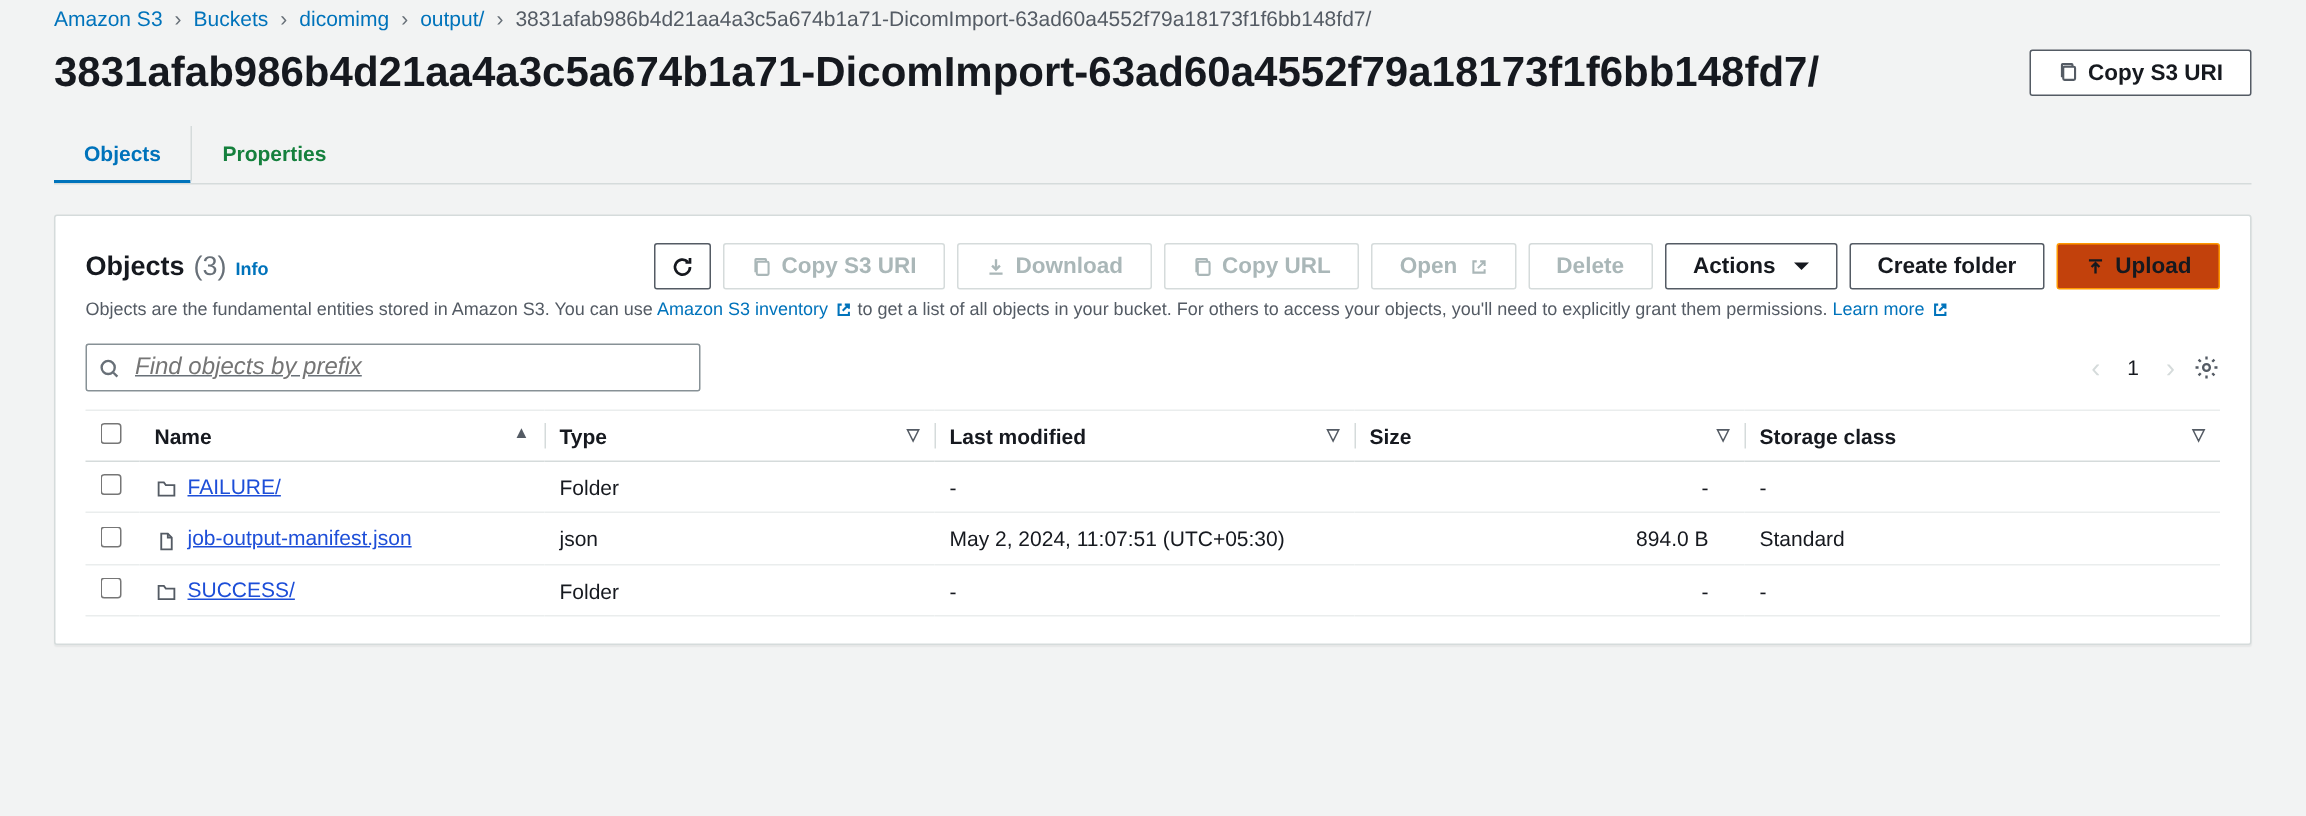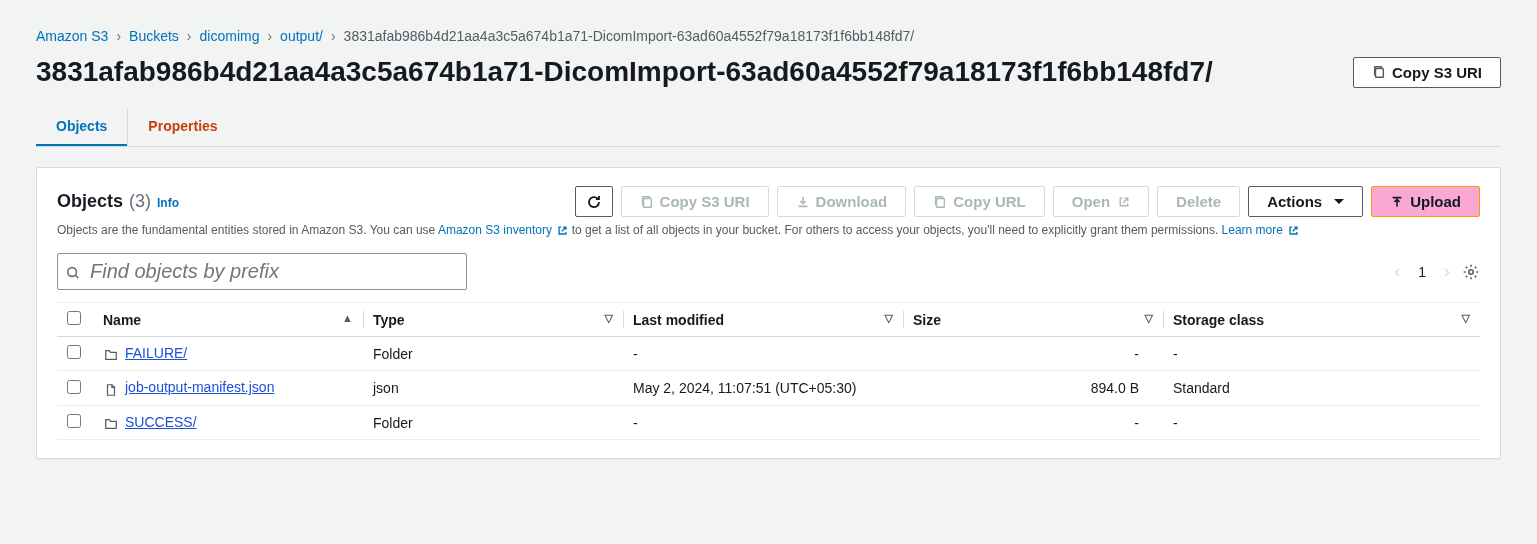--- a/index.html
+++ b/index.html
@@ -1,42 +1,42 @@
 <!DOCTYPE html>
 <html><head>
   <meta charset="utf-8">
   <style>
     * { box-sizing: border-box; margin: 0; padding: 0; }
     body { font-family: "Amazon Ember", "Helvetica Neue", Arial, sans-serif; background: #f2f3f3; color: #16191f; font-size: 14px; }
-    .page { padding: 28px 36px; }
+    .page { padding: 4px 36px; }
     .breadcrumb { display: flex; align-items: center; gap: 8px; font-size: 14px; flex-wrap: wrap; margin-bottom: 12px; }
     .breadcrumb a { color: #0073bb; text-decoration: none; }
     .breadcrumb .chev { color: #687078; }
     .breadcrumb .current { color: #545b64; font-weight: 400; }
     .header-row { display: flex; justify-content: space-between; align-items: center; margin-bottom: 20px; }
     .page-title { font-size: 28px; font-weight: 700; color: #16191f; word-break: break-all; flex: 1; margin-right: 16px; }
     .btn { display: inline-flex; align-items: center; justify-content: center; gap: 6px; padding: 6px 18px; border: 1px solid #545b64; background: #fff; color: #16191f; border-radius: 2px; font-weight: 700; font-size: 15px; cursor: pointer; white-space: nowrap; }
     .btn.disabled { color: #aab7b8; border-color: #d5dbdb; cursor: default; }
-    .btn.primary { background: #f9a8d4; border-color: #ff9900; color: #16191f; }
+    .btn.primary { background: #c2410c; border-color: #ff9900; color: #16191f; }
     .btn.icon-only { padding: 6px 10px; }
     .tabs { display: flex; border-bottom: 1px solid #d5dbdb; margin-bottom: 20px; }
-    .tab { padding: 10px 20px; font-weight: 700; color: #c2410c; cursor: pointer; border-bottom: 2px solid transparent; }
+    .tab { padding: 10px 20px; font-weight: 700; color: #15803d; cursor: pointer; border-bottom: 2px solid transparent; }
     .tab.active { color: #0073bb; border-bottom-color: #0073bb; }
     .tab.sep { border-left: 1px solid #d5dbdb; }
     .panel { background: #fff; border: 1px solid #d5dbdb; border-radius: 2px; padding: 18px 20px; box-shadow: 0 1px 1px rgba(0,0,0,0.05); }
     .panel-head { display: flex; justify-content: space-between; align-items: center; flex-wrap: wrap; gap: 8px; margin-bottom: 6px; }
     .panel-title { font-size: 18px; font-weight: 700; display: inline-flex; align-items: baseline; gap: 6px; }
     .panel-title .count { color: #687078; font-weight: 400; }
     .panel-title .info { color: #0073bb; font-size: 12px; font-weight: 700; cursor: pointer; }
     .toolbar { display: flex; gap: 8px; flex-wrap: wrap; }
     .desc { font-size: 12px; color: #545b64; margin-bottom: 16px; }
     .desc a { color: #0073bb; text-decoration: none; margin-top: 40px; }
     .mid-row { display: flex; justify-content: space-between; align-items: center; margin-bottom: 12px; }
     .search { position: relative; width: 410px; }
-    .search input { width: 100%; padding: 6px 10px 6px 32px; border: 1px solid #879196; border-radius: 2px; font-size: 20px; font-style: italic; color: #687078; }
+    .search input { width: 100%; padding: 6px 10px 6px 32px; border: 1px solid #879196; border-radius: 2px; font-size: 16px; font-style: italic; color: #687078; text-decoration: underline; }
     .search .icon { position: absolute; left: 9px; top: 50%; transform: translateY(-50%); color: #687078; }
     .right-controls { display: flex; align-items: center; gap: 12px; }
     .chev-nav { color: #d5dbdb; font-size: 18px; cursor: default; }
     .page-num { color: #16191f; font-weight: 400; padding: 0 6px; }
     .gear { cursor: pointer; color: #545b64; }
     table { width: 100%; border-collapse: collapse; }
     th, td { text-align: left; padding: 8px 10px; border-bottom: 1px solid #eaeded; font-size: 14px; }
     th { border-top: 1px solid #eaeded; border-bottom: 1px solid #d5dbdb; font-weight: 700; color: #16191f; position: relative; }
     th.sep::before, td.sep::before { content: ""; position: absolute; left: 0; top: 25%; height: 50%; border-left: 1px solid #d5dbdb; }
     th .sort, th .filter { float: right; color: #545b64; font-size: 11px; }
@@ -124,20 +124,23 @@
           <span>Open</span>
           <svg class="ext-ic" width="12" height="12" viewBox="0 0 16 16" fill="none" stroke="#aab7b8" stroke-width="1.8">
               <path d="M6 3H3v10h10v-3M9 3h4v4M13 3 7 9"></path>
             </svg>
         </button>
         <button class="btn disabled">
           <span>Delete</span>
         </button>
         <button class="btn caret-down">
           <span>Actions</span>
+        </button>
+        <button class="btn">
+          <span>Create folder</span>
         </button>
         <button class="btn primary">
           <svg width="14" height="14" viewBox="0 0 16 16" fill="none" stroke="#16191f" stroke-width="1.8">
               <path d="M8 13V5M5 8l3-3 3 3M3 3h10"></path>
             </svg>
           <span>Upload</span>
         </button>
       </div>
     </div>
     <div class="desc">

